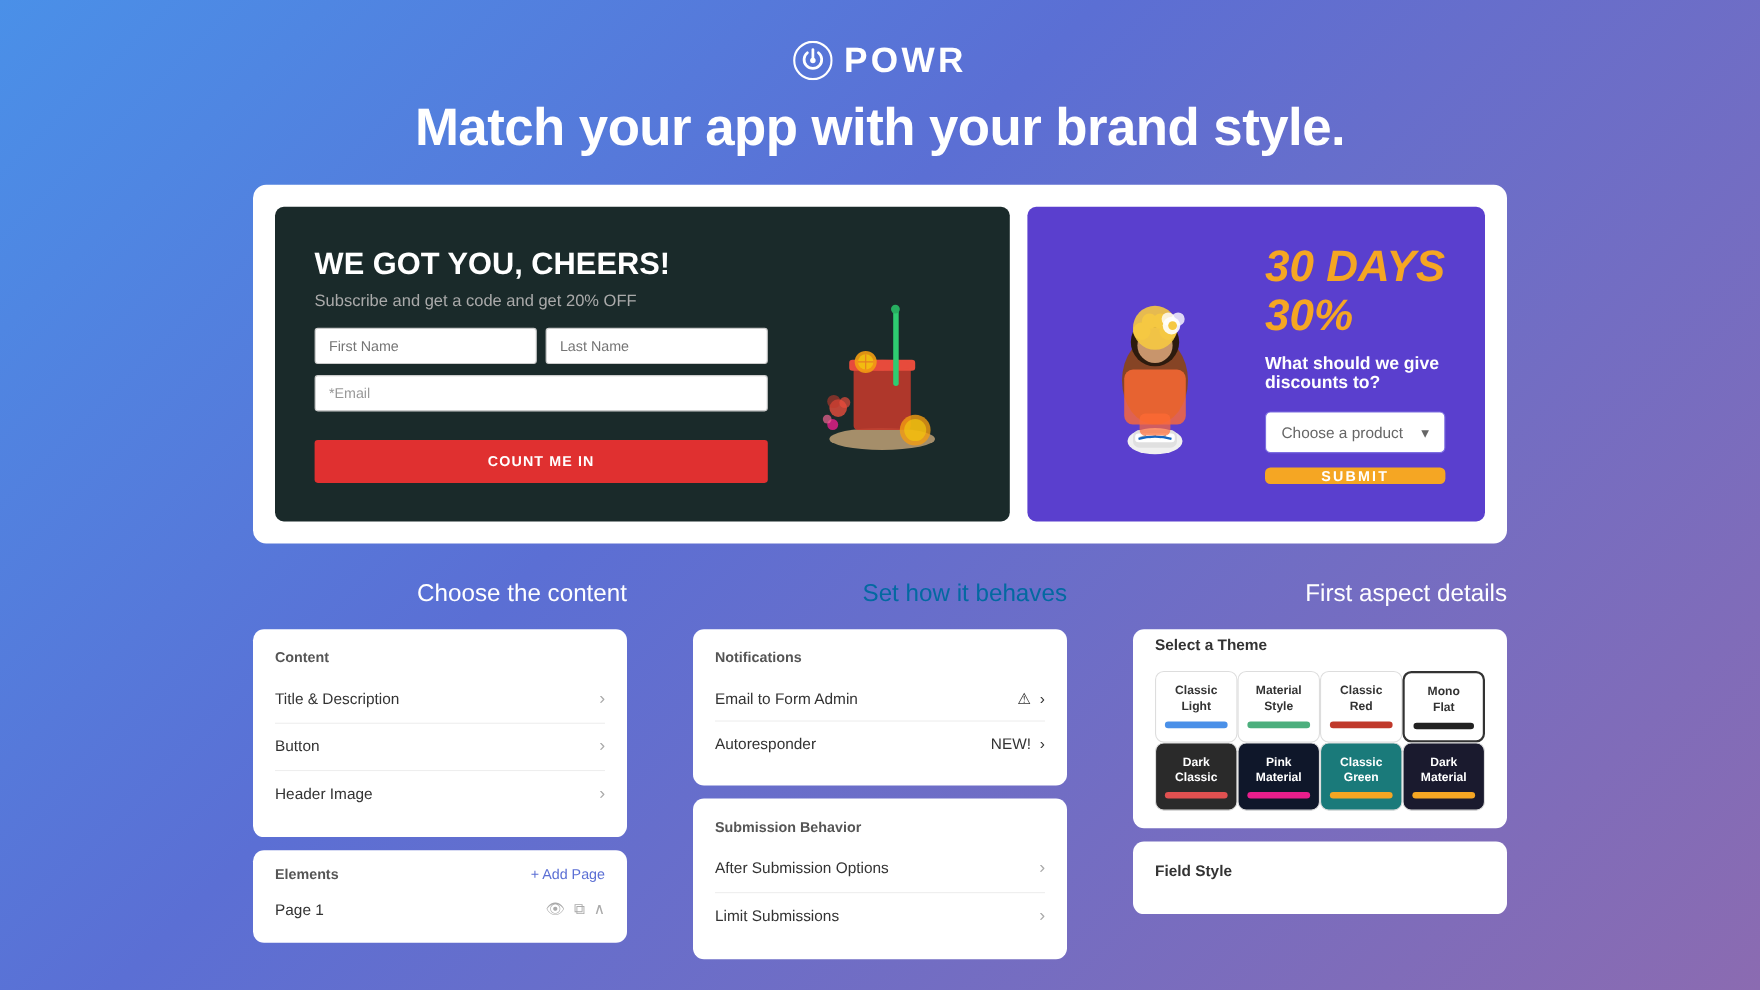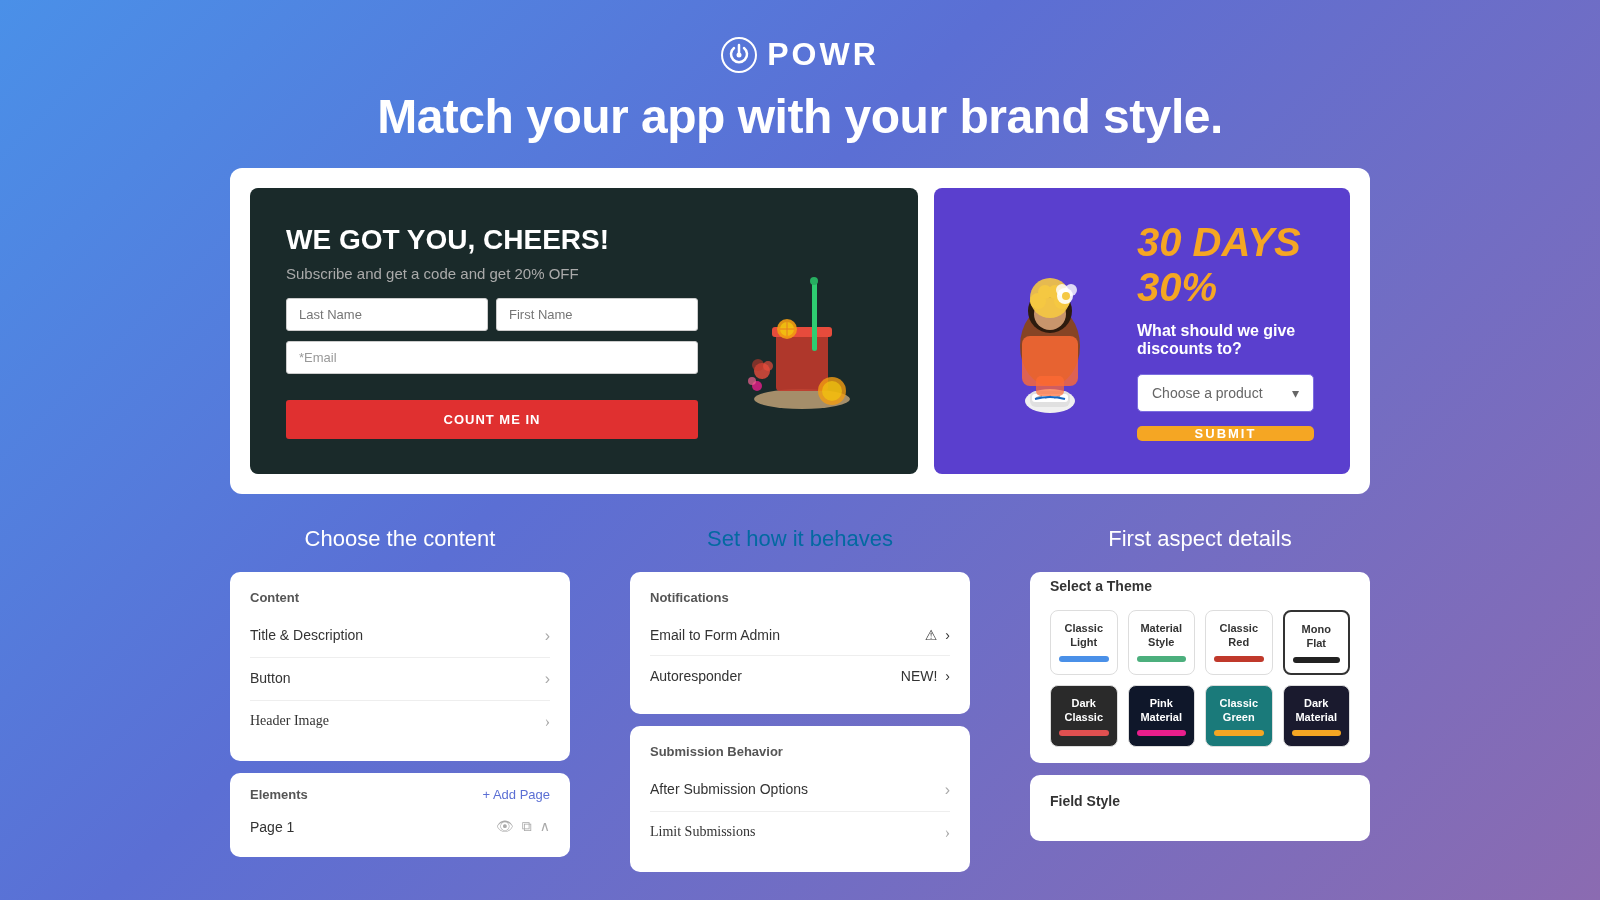--- a/index.html
+++ b/index.html
@@ -121,21 +121,21 @@
       justify-content: center;
     }
     
     .preview-right {
       background: #5a3fce;
       border-radius: 8px;
       flex: 1;
       padding: 32px 36px;
       display: flex;
       align-items: center;
-      gap: 7px;
+      gap: 20px;
     }
     .preview-right-figure {
       width: 160px;
       height: 160px;
       display: flex;
       align-items: center;
       justify-content: center;
     }
     .preview-right-content {
       flex: 1;
@@ -189,21 +189,21 @@
       margin: 0 auto;
       justify-content: space-between;
     }
     .col {
       width: 340px;
     }
     .col-title {
       color: white;
       font-size: 22px;
       font-weight: 400;
-      text-align: center;
+      text-align: right;
       margin-bottom: 20px;
     }
     .col-title.accent {
       color: #0369a1;
     }
 
     
     .panel {
       background: white;
       border-radius: 10px;
@@ -219,21 +219,21 @@
     .panel-item {
       display: flex;
       align-items: flex-start;
       justify-content: space-between;
       padding: 12px 0;
       border-bottom: 1px solid #eee;
       font-size: 14px;
       color: #333;
       cursor: pointer;
     }
-    .panel-item:last-child { border-bottom: none; font-family: Liberation Serif, serif; }
+    .panel-item:last-child { border-bottom: none; }
     .panel-item .chevron {
       color: #aaa;
       font-size: 16px;
     }
     .elements-panel {
       background: white;
       border-radius: 10px;
       padding: 14px 20px;
     }
     .elements-header {
@@ -279,21 +279,20 @@
     }
     .themes-title {
       font-size: 14px;
       font-weight: 600;
       color: #333;
       margin-bottom: 16px;
     }
     .themes-grid {
       display: grid;
       grid-template-columns: repeat(4, 1fr);
-      gap: 10px;
       margin-bottom: 10px;
     }
     .theme-card {
       border: 1.5px solid #ddd;
       border-radius: 8px;
       padding: 10px 8px;
       text-align: center;
       cursor: pointer;
     }
     .theme-card.selected {
@@ -382,22 +381,22 @@
   <h1 class="headline">Match your app with your brand style.</h1>
 </div>
 
 <div class="preview-banner">
 
   <div class="preview-left">
     <div class="preview-left-content">
       <h2>WE GOT YOU, CHEERS!</h2>
       <p>Subscribe and get a code and get 20% OFF</p>
       <div class="preview-left-fields">
+        <input type="text" readonly="" placeholder="First Name" style="">
         <input type="text" readonly="" placeholder="Last Name" style="">
-        <input type="text" readonly="" placeholder="First Name" style="">
       </div>
       <div class="preview-email-field">*Email</div>
       <button class="preview-submit-btn">COUNT ME IN</button>
     </div>
 
     <div class="preview-image">
       <svg width="140" height="160" viewBox="0 0 140 160">
 
         <ellipse cx="70" cy="148" rx="48" ry="10" fill="#c8a87a" opacity="0.8"></ellipse>
 

